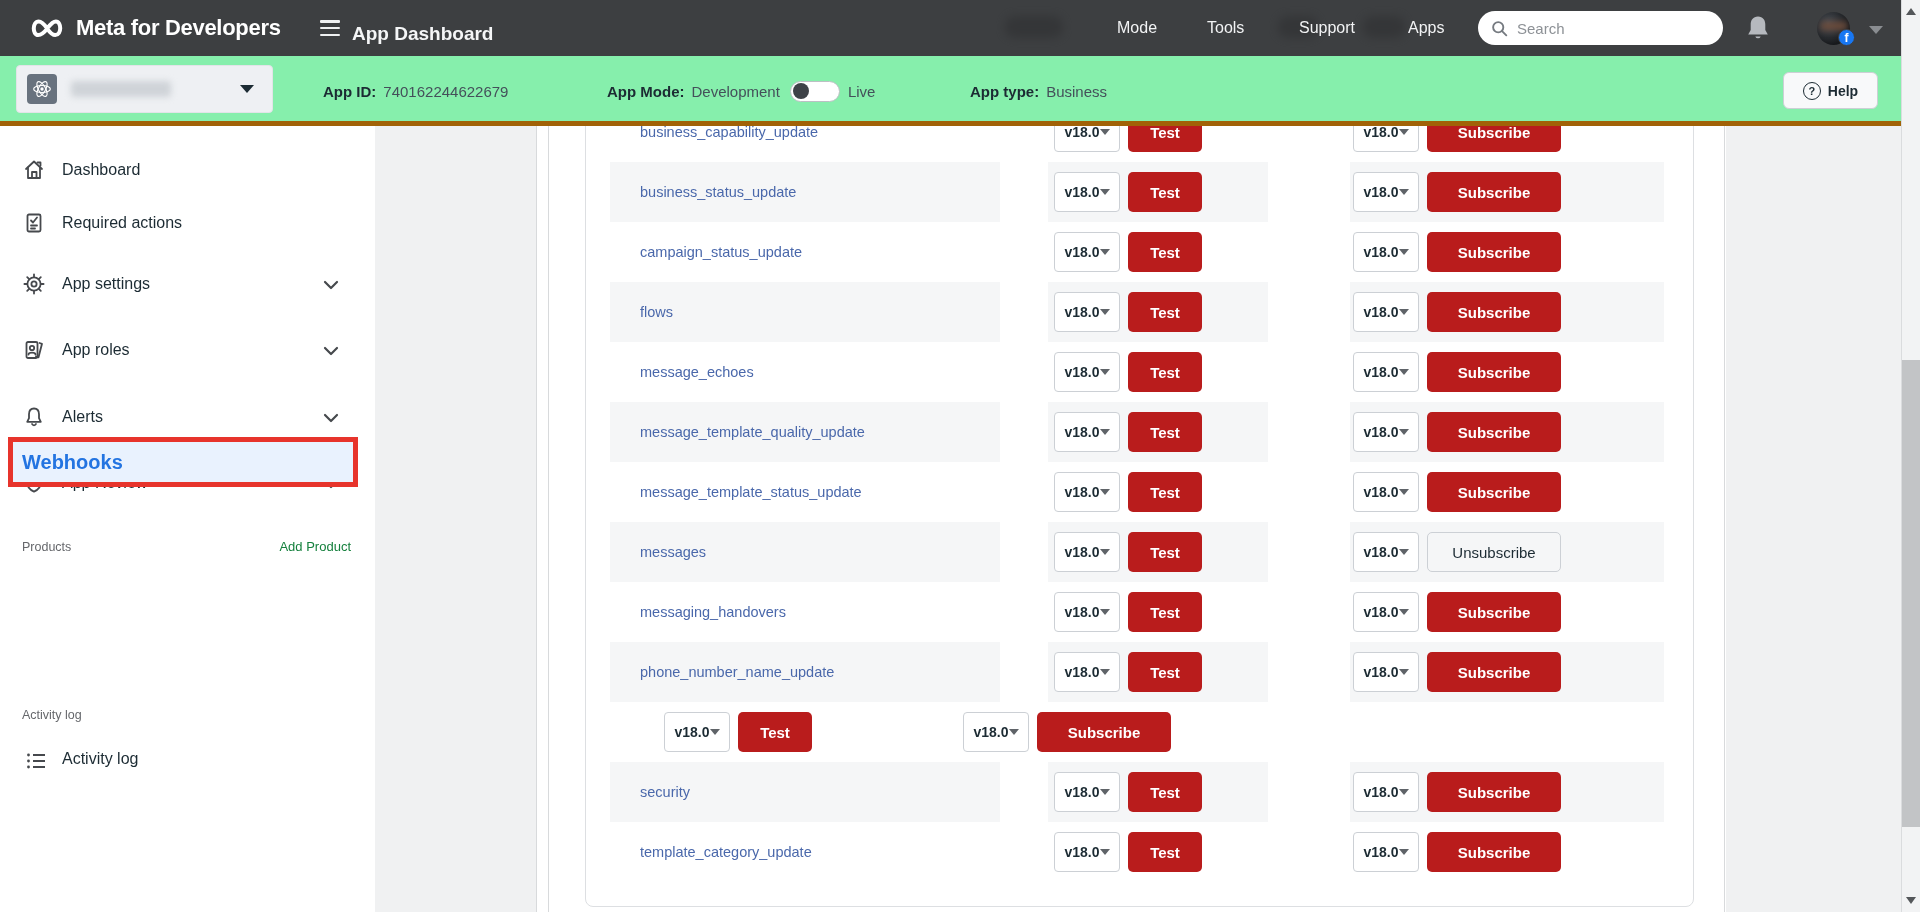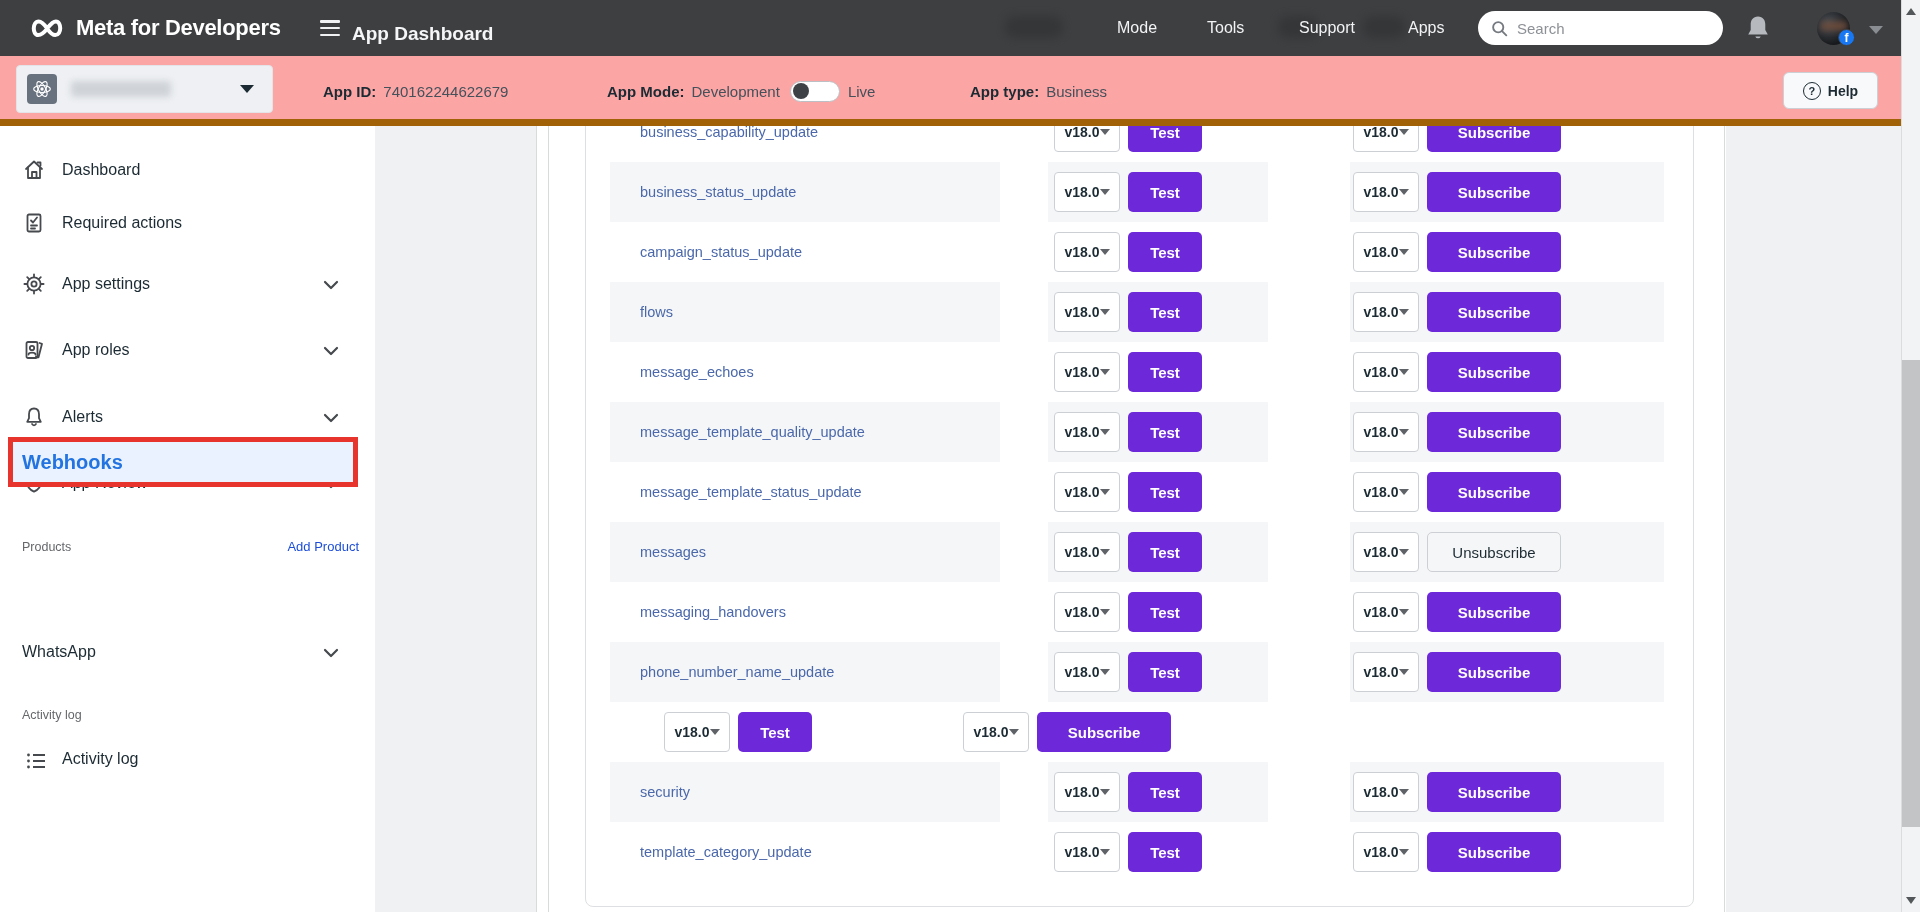--- a/index.html
+++ b/index.html
@@ -20,21 +20,21 @@
   .searchbox .ph { color:#8d9196; font-size:15px; margin-left:9px; }
   .bell { position:absolute; left:1746px; top:15px; width:24px; height:26px; }
   .avatar { position:absolute; left:1817px; top:12px; width:33px; height:33px; border-radius:50%;
     background:radial-gradient(circle at 35% 35%, #4a4f55, #17191c 70%); overflow:hidden; }
   .avatar .streak { position:absolute; left:4px; top:10px; width:26px; height:8px; background:#6d4b3a; filter:blur(3px); }
   .fb-badge { position:absolute; left:1838px; top:29px; width:17px; height:17px; border-radius:50%; background:#1877f2;
     color:#fff; font-size:12px; font-weight:700; display:flex; align-items:center; justify-content:center; border:1px solid #3d3f41; }
   .nav-caret { position:absolute; left:1869px; top:26px; width:0; height:0; border-left:7px solid transparent; border-right:7px solid transparent; border-top:8px solid #8a8d91; cursor:pointer; }
 
   
-  .toolbar { position:absolute; left:0; top:56px; width:1901px; height:70px; background:#fca5a5; border-bottom:7px solid #a16207; z-index:20; }
+  .toolbar { position:absolute; left:0; top:56px; width:1901px; height:70px; background:#86efac; border-bottom:5px solid #a16207; z-index:20; }
   .selector { position:absolute; left:16px; top:9px; width:257px; height:48px; background:#eef0f3; border:1px solid #e2e4e8; border-radius:4px; display:flex; align-items:center; cursor:pointer; }
   .sel-icon { width:30px; height:30px; margin-left:10px; border-radius:4px; background:#68727e; display:flex; align-items:center; justify-content:center; }
   .sel-blur { width:100px; height:16px; margin-left:14px; background:#cfd3d8; border-radius:3px; filter:blur(3px); }
   .sel-caret { position:absolute; right:18px; width:0; height:0; border-left:7px solid transparent; border-right:7px solid transparent; border-top:8px solid #1c2b33; }
   .tb-group { position:absolute; top:0; height:70px; display:flex; align-items:center; font-size:15px; color:#1c2b33; }
   .tb-label { font-weight:700; color:#1c2b33; }
   .tb-value { margin-left:7px; color:#44505a; }
   .toggle { position:relative; width:50px; height:21px; margin:0 8px 0 10px; background:#fff; border:1px solid #bcc0c4; border-radius:11px; cursor:pointer; }
   .toggle .knob { position:absolute; left:2px; top:1.5px; width:16px; height:16px; border-radius:50%; background:#3e4247; }
   .help-btn { position:absolute; left:1783px; top:16px; width:95px; height:37px; background:#f8f9fa; border:1px solid #ccd0d5; border-radius:6px; display:flex; align-items:center; justify-content:center; gap:7px; font-size:14px; font-weight:700; color:#1c2b33; cursor:pointer; }
@@ -48,21 +48,21 @@
   .content { position:absolute; left:549px; top:0; width:1176px; height:786px; background:#fff; border-right:1px solid #d8dadc; overflow:hidden; }
   .graycol-right { position:absolute; left:1726px; top:0; width:175px; height:786px; background:#f0f1f2; }
 
   
   .side-item { position:absolute; left:0; width:375px; height:30px; display:flex; align-items:center; cursor:pointer; }
   .side-item .icn { position:absolute; left:22px; width:24px; height:24px; }
   .side-item .lbl { position:absolute; left:62px; font-size:16px; color:#1c2b33; }
   .side-chev { position:absolute; left:322px; width:18px; height:12px; }
   .si-0{top:29px} .si-1{top:82px} .si-2{top:143px} .si-3{top:209px} .si-4{top:276px} .si-5{top:342px}
   .sec-header { position:absolute; left:22px; font-size:12.5px; color:#65676b; }
-  .add-product { position:absolute; right:16px; font-size:13px; color:#1d4ed8; cursor:pointer; }
+  .add-product { position:absolute; right:24px; font-size:13px; color:#15803d; cursor:pointer; }
   .webhooks-box { position:absolute; left:8px; top:311px; width:350px; height:50px; border:5px solid #e7342c; background:#e9f2fe; display:flex; align-items:center; cursor:pointer; }
   .webhooks-box .lbl { margin-left:9px; font-size:20px; font-weight:700; color:#2374e1; }
   .whatsapp-item { position:absolute; left:0; top:511px; width:375px; height:30px; display:flex; align-items:center; cursor:pointer; }
   .whatsapp-item .lbl { position:absolute; left:22px; font-size:16px; color:#1c2b33; }
   .activity-item { position:absolute; left:0; top:620px; width:375px; height:30px; cursor:pointer; }
   .activity-item .icn { position:absolute; left:24px; top:3px; width:24px; height:24px; }
   .activity-item .lbl { position:absolute; left:62px; top:4px; font-size:16px; color:#1c2b33; }
 
   
   .card { position:relative; margin:-25px 0 0 36px; width:1109px; background:#fff; border:1px solid #dddfe2; border-radius:8px; padding:0 29px 24px 24px; }
@@ -72,21 +72,21 @@
   .g1 { width:48px; } .g2 { width:82px; }
   .c2 { width:220px; padding-left:6px; }
   .c3 { width:314px; padding-left:3px; }
   .striped .cell { background:#f5f6f7; }
   .flink { font-size:14.5px; color:#4a68ab; cursor:pointer; }
   .vdrop { width:66px; height:40px; background:#fff; border:1px solid #ccd0d5; border-radius:4px; display:flex; align-items:center; justify-content:center; gap:0; cursor:pointer; }
   .vtxt { font-size:14px; font-weight:600; color:#1c2b33; }
   .vcaret { width:0; height:0; border-left:5px solid transparent; border-right:5px solid transparent; border-top:6px solid #5f6368; }
   .btn { height:40px; border:none; border-radius:5px; font-size:15px; cursor:pointer; margin-left:8px;
     font-family:"Liberation Sans","DejaVu Sans",sans-serif; }
-  .bblue { background:#6d28d9; color:#fff; font-weight:700; }
+  .bblue { background:#b91c1c; color:#fff; font-weight:700; }
   .btn-test { width:74px; }
   .btn-sub { width:134px; }
   .bgray { background:#f5f6f7; color:#1c2b33; font-weight:400; border:1px solid #ccd0d5; }
 
   
   .scrollcol { position:absolute; left:1901px; top:0; width:19px; height:912px; background:#f2f3f4; border-left:1px solid #dadcde; z-index:40; }
   .sc-thumb { position:absolute; left:0; top:360px; width:19px; height:467px; background:#c2c4c6; }
   .sc-up { position:absolute; left:4px; top:8px; width:0; height:0; border-left:5.5px solid transparent; border-right:5.5px solid transparent; border-bottom:7px solid #54575a; }
   .sc-down { position:absolute; left:4px; bottom:8px; width:0; height:0; border-left:5.5px solid transparent; border-right:5.5px solid transparent; border-top:7px solid #54575a; }
 </style>
@@ -259,26 +259,20 @@
   </div>
 </div>
 
       <div class="sec-header" style="top:414px;">Products</div>
       <div class="add-product" style="top:413px;">Add Product</div>
 
       <div class="webhooks-box">
         <span class="lbl">Webhooks</span>
       </div>
 
-      <div class="whatsapp-item">
-        <span class="lbl">WhatsApp</span>
-        <svg class="side-chev" viewBox="0 0 18 12" style="top:10px;">
-          <polyline points="3,3 9,9 15,3" fill="none" stroke="#46494d" stroke-width="2.2" stroke-linecap="round" stroke-linejoin="round"></polyline>
-        </svg>
-      </div>
 
       <div class="sec-header" style="top:582px;">Activity log</div>
 
       <div class="activity-item">
         <svg class="icn" viewBox="0 0 24 24">
           <circle cx="4.5" cy="6" r="1.4" fill="#46494d"></circle>
             <line x1="9" y1="6" x2="21" y2="6" stroke="#46494d" stroke-width="2"></line>
           <circle cx="4.5" cy="12" r="1.4" fill="#46494d"></circle>
             <line x1="9" y1="12" x2="21" y2="12" stroke="#46494d" stroke-width="2"></line>
           <circle cx="4.5" cy="18" r="1.4" fill="#46494d"></circle>

